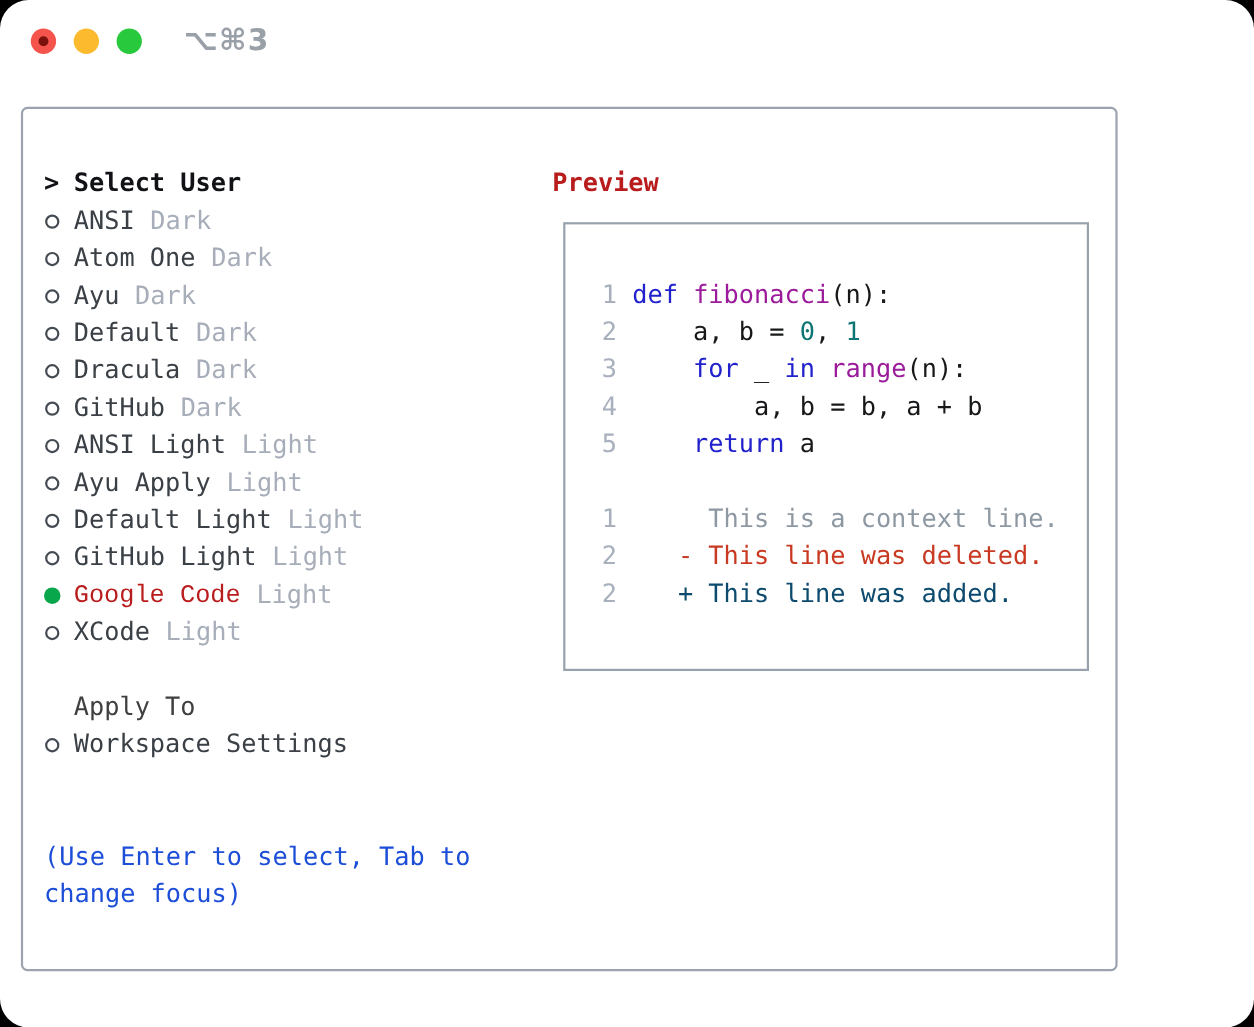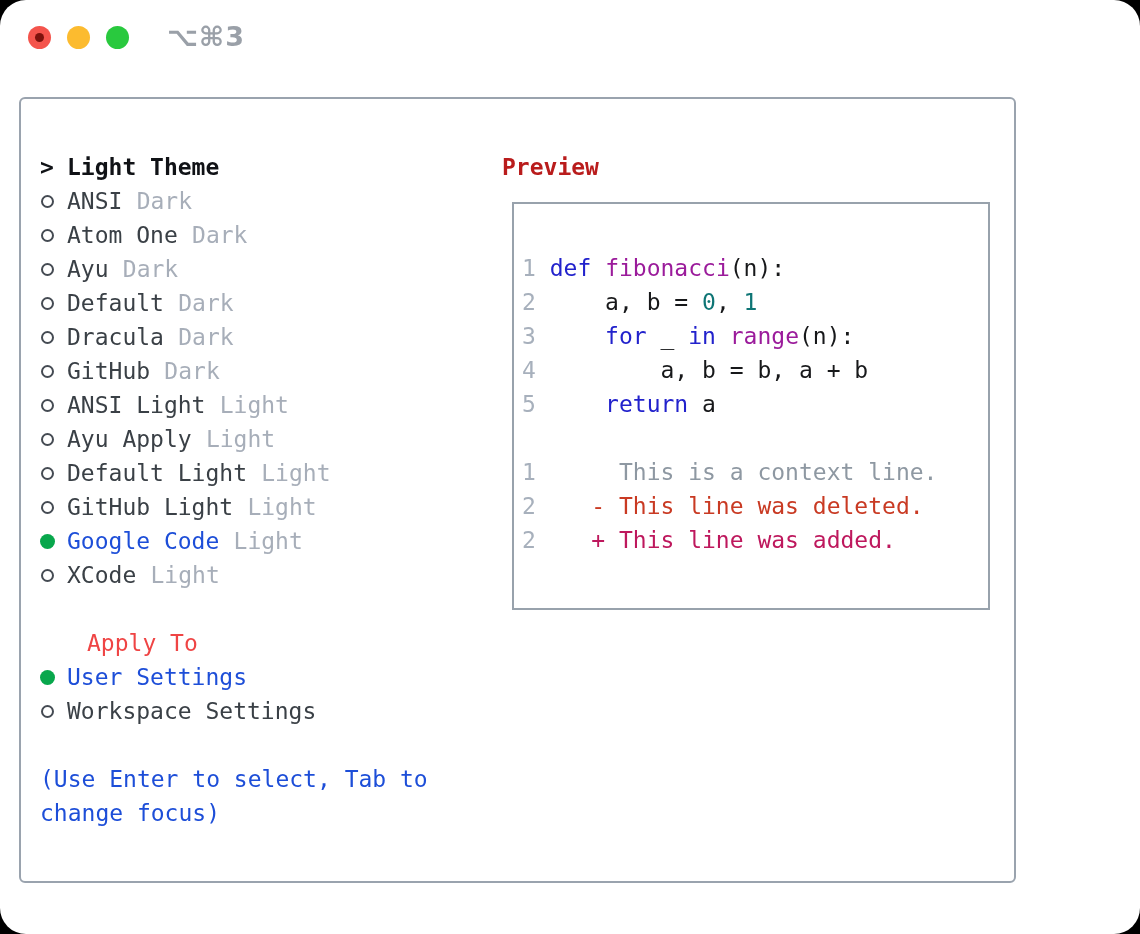--- a/index.html
+++ b/index.html
@@ -29,67 +29,67 @@
   }
   .row{display:flex;align-items:center;height:34px;white-space:pre;}
   .bullet-cell{width:27px;display:flex;align-items:center;justify-content:flex-start;flex:none;}
   .ring{width:13px;height:13px;border:2px solid #454b53;border-radius:50%;box-sizing:border-box;margin-left:1px;}
   .dot{width:15px;height:15px;border-radius:50%;background:#08a74c;margin-left:0px;}
   .prompt{font-weight:700;color:#101216;font-size:23px;}
   .list-font{font-size:23px;}
   .theme-list{position:absolute;left:19px;top:51px;}
   .hdr{font-weight:700;color:#101216;}
   .t-label{color:#3a4046;}
-  .t-label.sel{color:#1d4ed8;}
+  .t-label.sel{color:#b91c1c;font-family:Liberation Mono, monospace;}
   .t-variant{color:#a7aeb9;margin-left:.62em;text-align:center;}
   .apply-section{position:absolute;left:19px;top:527px;}
-  .apply-hdr{color:#ef4444;margin-left:20px;}
+  .apply-hdr{color:#404040;}
   .help{
     position:absolute;left:19px;top:663px;width:404px;
     font-size:23px;line-height:34px;color:#1d4ed8;white-space:normal;
   }
   
   .preview-title{position:absolute;left:481px;top:51px;height:34px;line-height:34px;
     font-size:23px;font-weight:700;color:#b91c1c;}
   .preview-box{
     position:absolute;left:491px;top:103px;width:474px;height:404px;
     border:2px solid #98a2ac;background:#fff;overflow:hidden;
   }
   .code{
-    margin:0;padding:47px 0 0 8px;font-size:23px;line-height:34px;
+    margin:0;padding:47px 0 0 33px;font-size:23px;line-height:34px;
     font-family:"DejaVu Sans Mono",monospace;
   }
   .pline{white-space:pre;min-height:34px;}
   .ln{color:#a7b0bc;}
   .seg-pl{color:#17181a;}
   .seg-kw{color:#2222cc;}
   .seg-fn{color:#9b1b9b;}
   .seg-lit{color:#0e7575;}
   .seg-ctx{color:#8e98a2;}
   .seg-del{color:#c93a23;}
-  .seg-add{color:#be185d;}
+  .seg-add{color:#0c4a6e;}
 </style>
 </head>
 <body>
 
 <div class="window">
 
   <div class="titlebar">
     <div class="light red"></div>
     <div class="light yellow"></div>
     <div class="light green"></div>
     <div class="shortcut">⌥⌘3</div>
   </div>
 
   <div class="panel">
 
     <div class="theme-list list-font">
       <div class="row">
         <span class="bullet-cell prompt">&gt;</span>
-        <span class="hdr">Light Theme</span>
+        <span class="hdr">Select User</span>
       </div>
 
     <div class="row"><span class="bullet-cell"><span class="ring"></span></span><span class="t-label">ANSI</span><span class="t-variant">Dark</span></div>
         <div class="row"><span class="bullet-cell"><span class="ring"></span></span><span class="t-label">Atom One</span><span class="t-variant">Dark</span></div>
         <div class="row"><span class="bullet-cell"><span class="ring"></span></span><span class="t-label">Ayu</span><span class="t-variant">Dark</span></div>
         <div class="row"><span class="bullet-cell"><span class="ring"></span></span><span class="t-label">Default</span><span class="t-variant">Dark</span></div>
         <div class="row"><span class="bullet-cell"><span class="ring"></span></span><span class="t-label">Dracula</span><span class="t-variant">Dark</span></div>
         <div class="row"><span class="bullet-cell"><span class="ring"></span></span><span class="t-label">GitHub</span><span class="t-variant">Dark</span></div>
         <div class="row"><span class="bullet-cell"><span class="ring"></span></span><span class="t-label">ANSI Light</span><span class="t-variant">Light</span></div>
         <div class="row"><span class="bullet-cell"><span class="ring"></span></span><span class="t-label">Ayu Apply</span><span class="t-variant">Light</span></div>
@@ -98,21 +98,20 @@
         <div class="row"><span class="bullet-cell"><span class="dot"></span></span><span class="t-label sel">Google Code</span><span class="t-variant">Light</span></div>
         <div class="row"><span class="bullet-cell"><span class="ring"></span></span><span class="t-label">XCode</span><span class="t-variant">Light</span></div>
       </div>
 
     <div class="apply-section list-font">
       <div class="row">
         <span class="bullet-cell"></span>
         <span class="apply-hdr">Apply To</span>
       </div>
 
-    <div class="row"><span class="bullet-cell"><span class="dot"></span></span><span class="t-label sel">User Settings</span></div>
         <div class="row"><span class="bullet-cell"><span class="ring"></span></span><span class="t-label">Workspace Settings</span></div>
       </div>
 
     <div class="help">(Use Enter to select, Tab to change focus)</div>
 
     <div class="preview-title">Preview</div>
 
     <div class="preview-box">
       <pre class="code"><div class="pline"><span class="ln">1</span><span class="seg-pl"> </span><span class="seg-kw">def</span><span class="seg-pl"> </span><span class="seg-fn">fibonacci</span><span class="seg-pl">(n):</span></div><div class="pline"><span class="ln">2</span><span class="seg-pl">     a, b = </span><span class="seg-lit">0</span><span class="seg-pl">, </span><span class="seg-lit">1</span></div><div class="pline"><span class="ln">3</span><span class="seg-pl">     </span><span class="seg-kw">for</span><span class="seg-pl"> _ </span><span class="seg-kw">in</span><span class="seg-pl"> </span><span class="seg-fn">range</span><span class="seg-pl">(n):</span></div><div class="pline"><span class="ln">4</span><span class="seg-pl">         a, b = b, a + b</span></div><div class="pline"><span class="ln">5</span><span class="seg-pl">     </span><span class="seg-kw">return</span><span class="seg-pl"> a</span></div><div class="pline"><span class="ln"></span></div><div class="pline"><span class="ln">1</span><span class="seg-ctx">      This is a context line.</span></div><div class="pline"><span class="ln">2</span><span class="seg-pl">    </span><span class="seg-del">- This line was deleted.</span></div><div class="pline"><span class="ln">2</span><span class="seg-pl">    </span><span class="seg-add">+ This line was added.</span></div></pre>
     </div>

